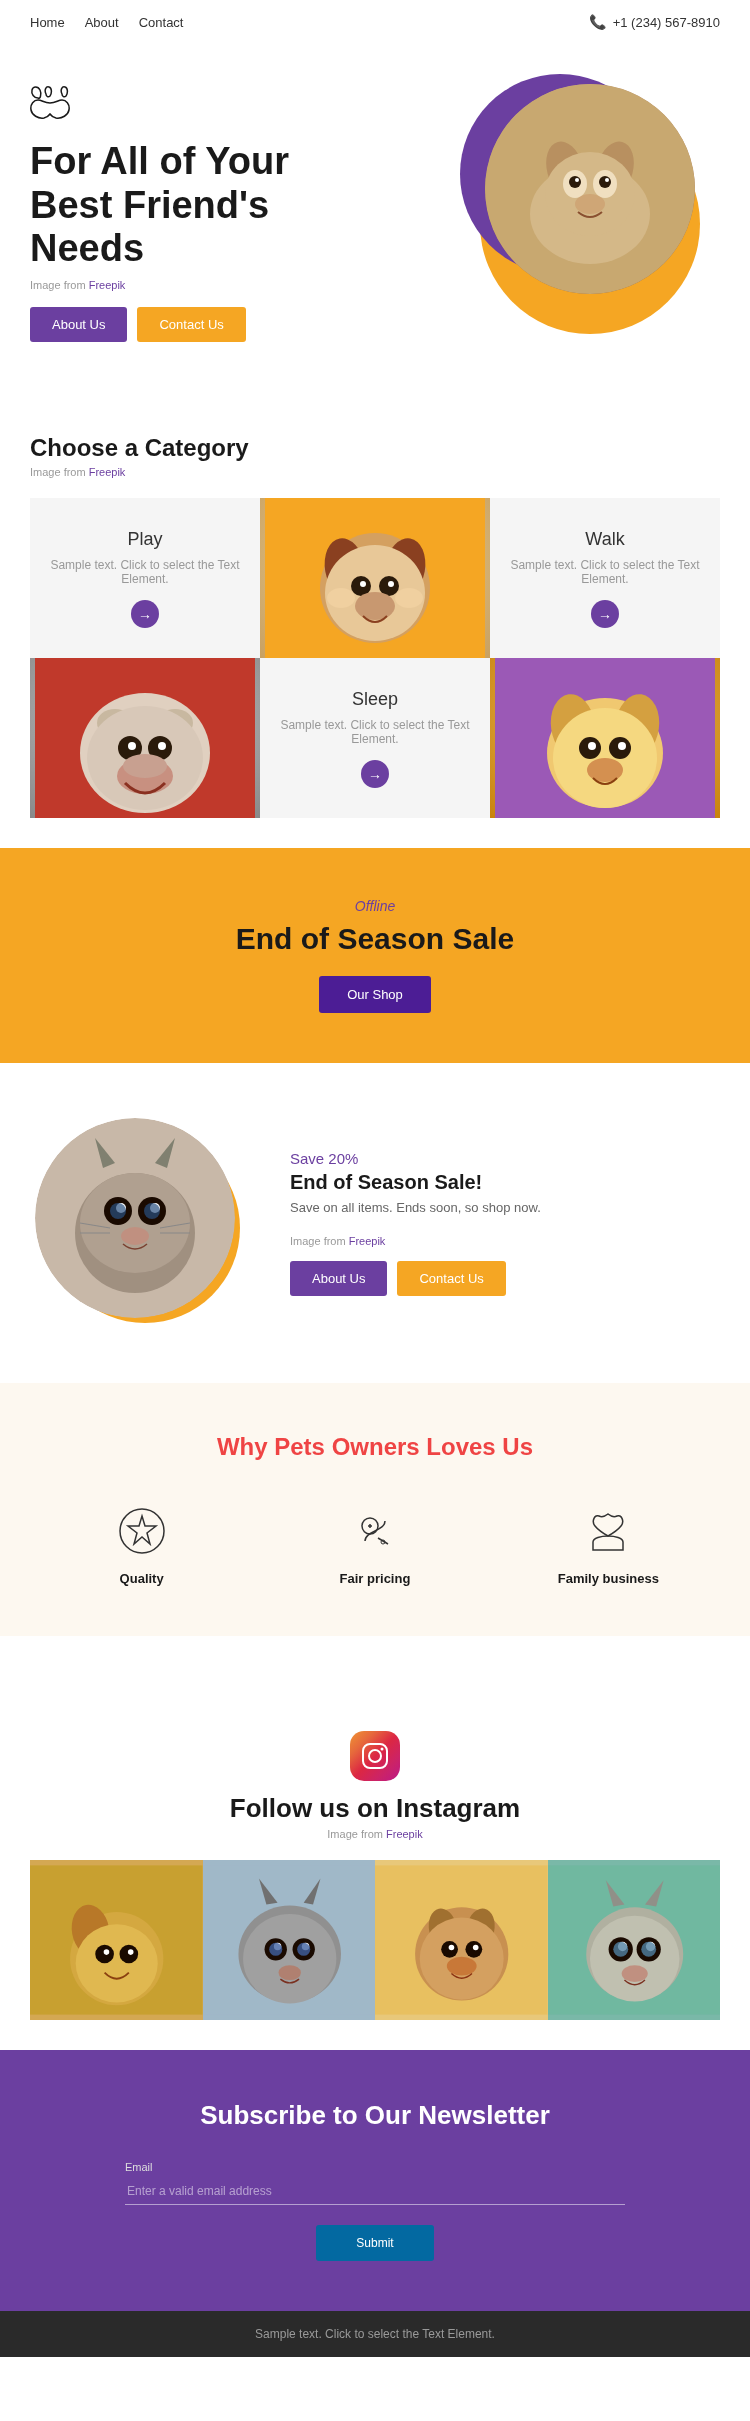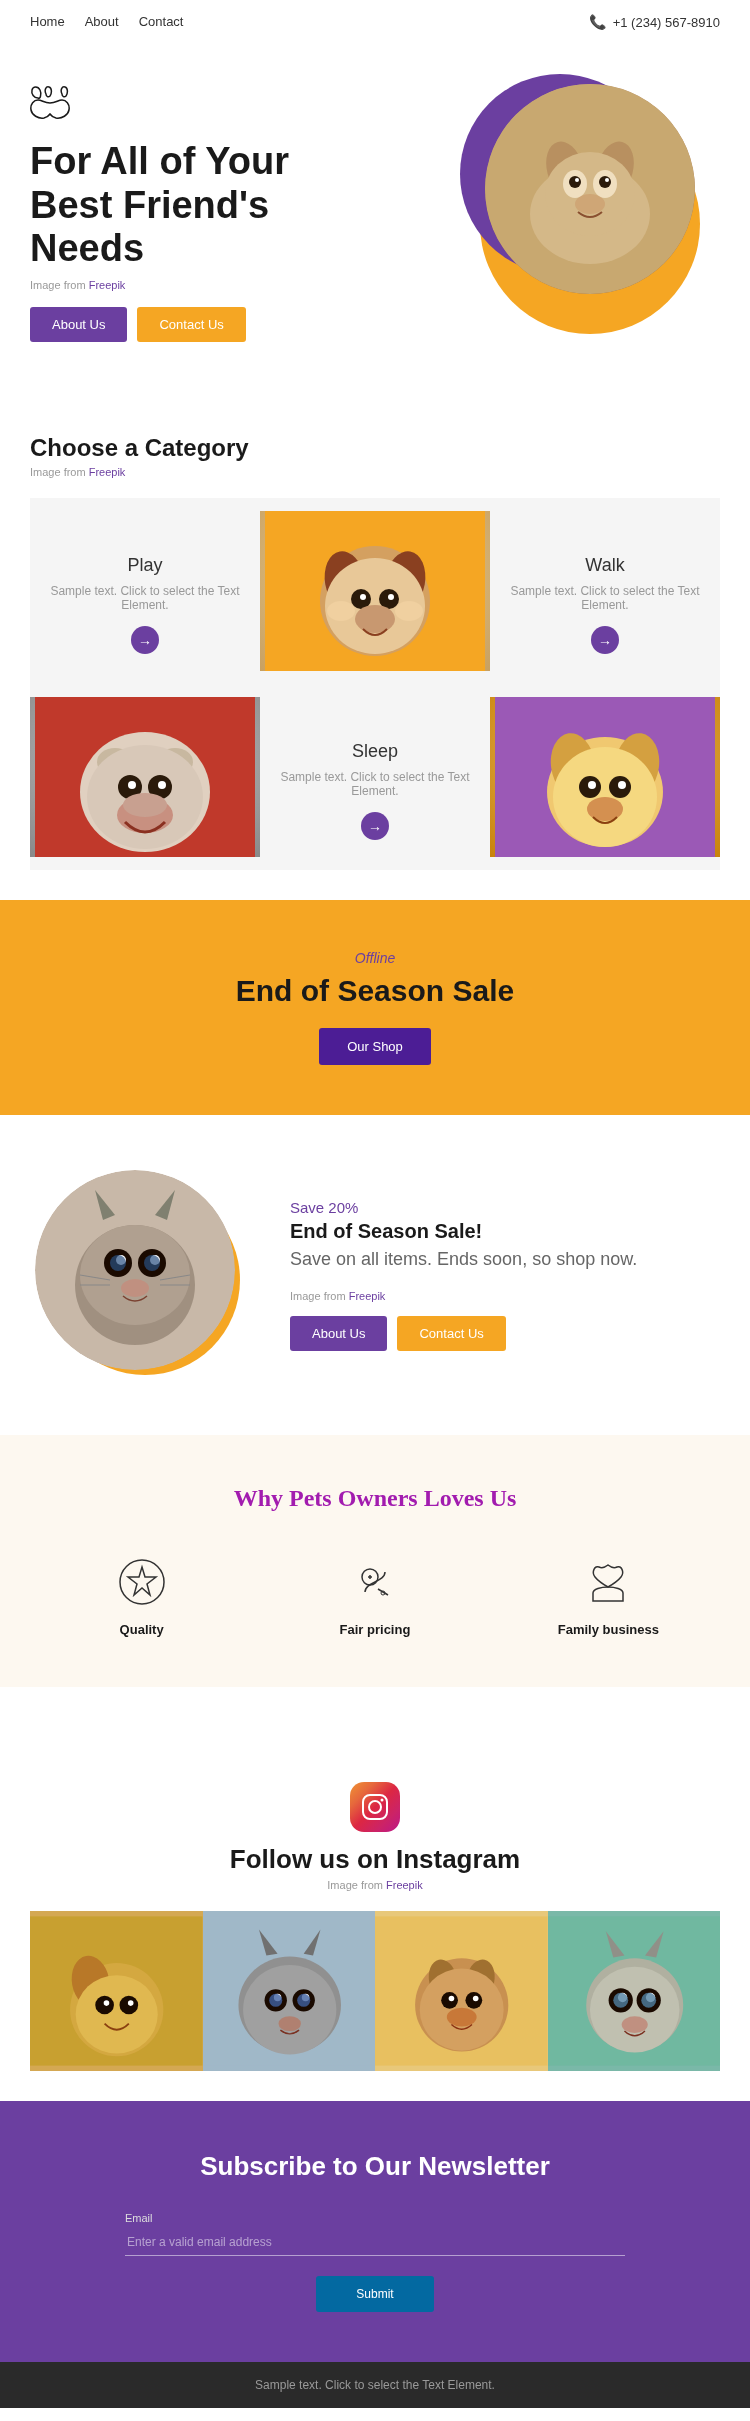--- a/index.html
+++ b/index.html
@@ -1,19 +1,19 @@
 <!DOCTYPE html>
 <html><head>
   <meta charset="utf-8">
   <style>
     * { margin: 0; padding: 0; box-sizing: border-box; }
     body { font-family: 'Segoe UI', Arial, sans-serif; width: 750px; background: #fff; overflow-x: hidden; }
 
     
-    nav { display: flex; align-items: flex-start; justify-content: space-between; padding: 14px 30px; background: #fff; }
+    nav { display: flex; align-items: center; justify-content: space-between; padding: 14px 30px; background: #fff; }
     .nav-links { display: flex; gap: 20px; }
     .nav-link { font-size: 13px; color: #333; text-decoration: none; cursor: pointer; }
     .nav-phone { display: flex; align-items: center; gap: 6px; font-size: 13px; color: #333; }
     .phone-icon { color: #6b3fa0; font-size: 14px; }
 
     
     .hero { display: flex; align-items: center; justify-content: space-between; padding: 30px 30px 40px 30px; position: relative; min-height: 280px; gap: 39px; }
     .hero-left { max-width: 340px; }
     .hero-logo { font-size: 32px; color: #333; margin-bottom: 10px; }
     .hero-title { font-size: 38px; font-weight: 800; line-height: 1.15; color: #1a1a1a; margin-bottom: 8px; }
@@ -29,44 +29,44 @@
     .section-title { font-size: 24px; font-weight: 800; color: #1a1a1a; margin-bottom: 4px; }
     .section-source { font-size: 11px; color: #999; margin-bottom: 20px; }
     .section-source a { color: #6b3fa0; text-decoration: none; }
     .category-grid { display: grid; grid-template-columns: 1fr 1fr 1fr; grid-template-rows: auto auto; gap: 0; }
     .cat-card { background: #f5f5f5; display: flex; flex-direction: column; align-items: center; justify-content: center; padding: 30px 20px; position: relative; min-height: 160px; }
     .cat-card.img-card { padding: 0; overflow: hidden; }
     .cat-img-placeholder { width: 100%; height: 160px; }
     .cat-img-beagle { background: #f5a623; }
     .cat-img-bulldog { background: #c0392b; }
     .cat-img-golden { background: #9b59b6; }
-    .cat-title { font-size: 18px; color: #333; margin-bottom: 8px; margin-top: 27px; }
+    .cat-title { font-size: 18px; color: #333; margin-bottom: 8px; }
     .cat-text { font-size: 12px; color: #999; text-align: center; margin-bottom: 14px; }
     .cat-arrow { width: 28px; height: 28px; background: #6b3fa0; border-radius: 50%; display: flex; align-items: center; justify-content: center; color: #fff; font-size: 14px; cursor: pointer; }
 
     
     .sale-banner { background: #f5a623; padding: 50px 30px; text-align: center; }
     .sale-tag { font-size: 14px; color: #6b3fa0; margin-bottom: 8px; font-style: italic; }
     .sale-title { font-size: 30px; font-weight: 800; color: #1a1a1a; margin-bottom: 20px; }
     .btn-purple-outline { background: #4c1d95; color: #fff; border: none; padding: 11px 28px; border-radius: 3px; font-size: 13px; cursor: pointer; }
 
     
     .save-section { display: flex; align-items: center; padding: 50px 30px; gap: 40px; background: #fff; }
     .save-left { position: relative; width: 220px; height: 220px; flex-shrink: 0; }
     .save-right { flex: 1; }
     .save-percent { font-size: 15px; color: #6b3fa0; margin-bottom: 4px; }
     .save-title { font-size: 20px; font-weight: 800; color: #1a1a1a; margin-bottom: 6px; }
-    .save-desc { font-size: 18px; color: #666; margin-bottom: 20px; }
+    .save-desc { font-size: 13px; color: #666; margin-bottom: 20px; }
     .save-source { font-size: 11px; color: #999; margin-bottom: 14px; }
     .save-source a { color: #6b3fa0; text-decoration: none; }
     .save-buttons { display: flex; gap: 10px; }
 
     
     .why-section { background: #fdf8f0; padding: 50px 30px; text-align: center; }
-    .why-title { font-size: 24px; font-weight: 800; color: #a21caf; margin-bottom: 40px; font-family: Liberation Serif, serif; }
+    .why-title { font-size: 24px; font-weight: 800; color: #ef4444; margin-bottom: 40px; }
     .why-grid { display: flex; justify-content: space-around; align-items: flex-start; gap: 10px; }
     .why-item { display: flex; flex-direction: column; align-items: center; gap: 10px; width: 120px; }
     .why-icon { font-size: 36px; color: #333; width: 60px; height: 60px; display: flex; align-items: center; justify-content: center; }
     .why-label { font-size: 13px; font-weight: 700; color: #1a1a1a; text-align: center; }
 
     
     .insta-section { padding: 50px 30px 30px 30px; text-align: center; background: #fff; margin-top: 45px; }
     .insta-icon { width: 50px; height: 50px; background: linear-gradient(135deg, #f09433, #e6683c, #dc2743, #cc2366, #bc1888); border-radius: 14px; display: flex; align-items: center; justify-content: center; margin: 0 auto 12px auto; color: #fff; font-size: 26px; }
     .insta-title { font-size: 26px; font-weight: 800; color: #1a1a1a; margin-bottom: 4px; }
     .insta-source { font-size: 11px; color: #999; margin-bottom: 20px; }

